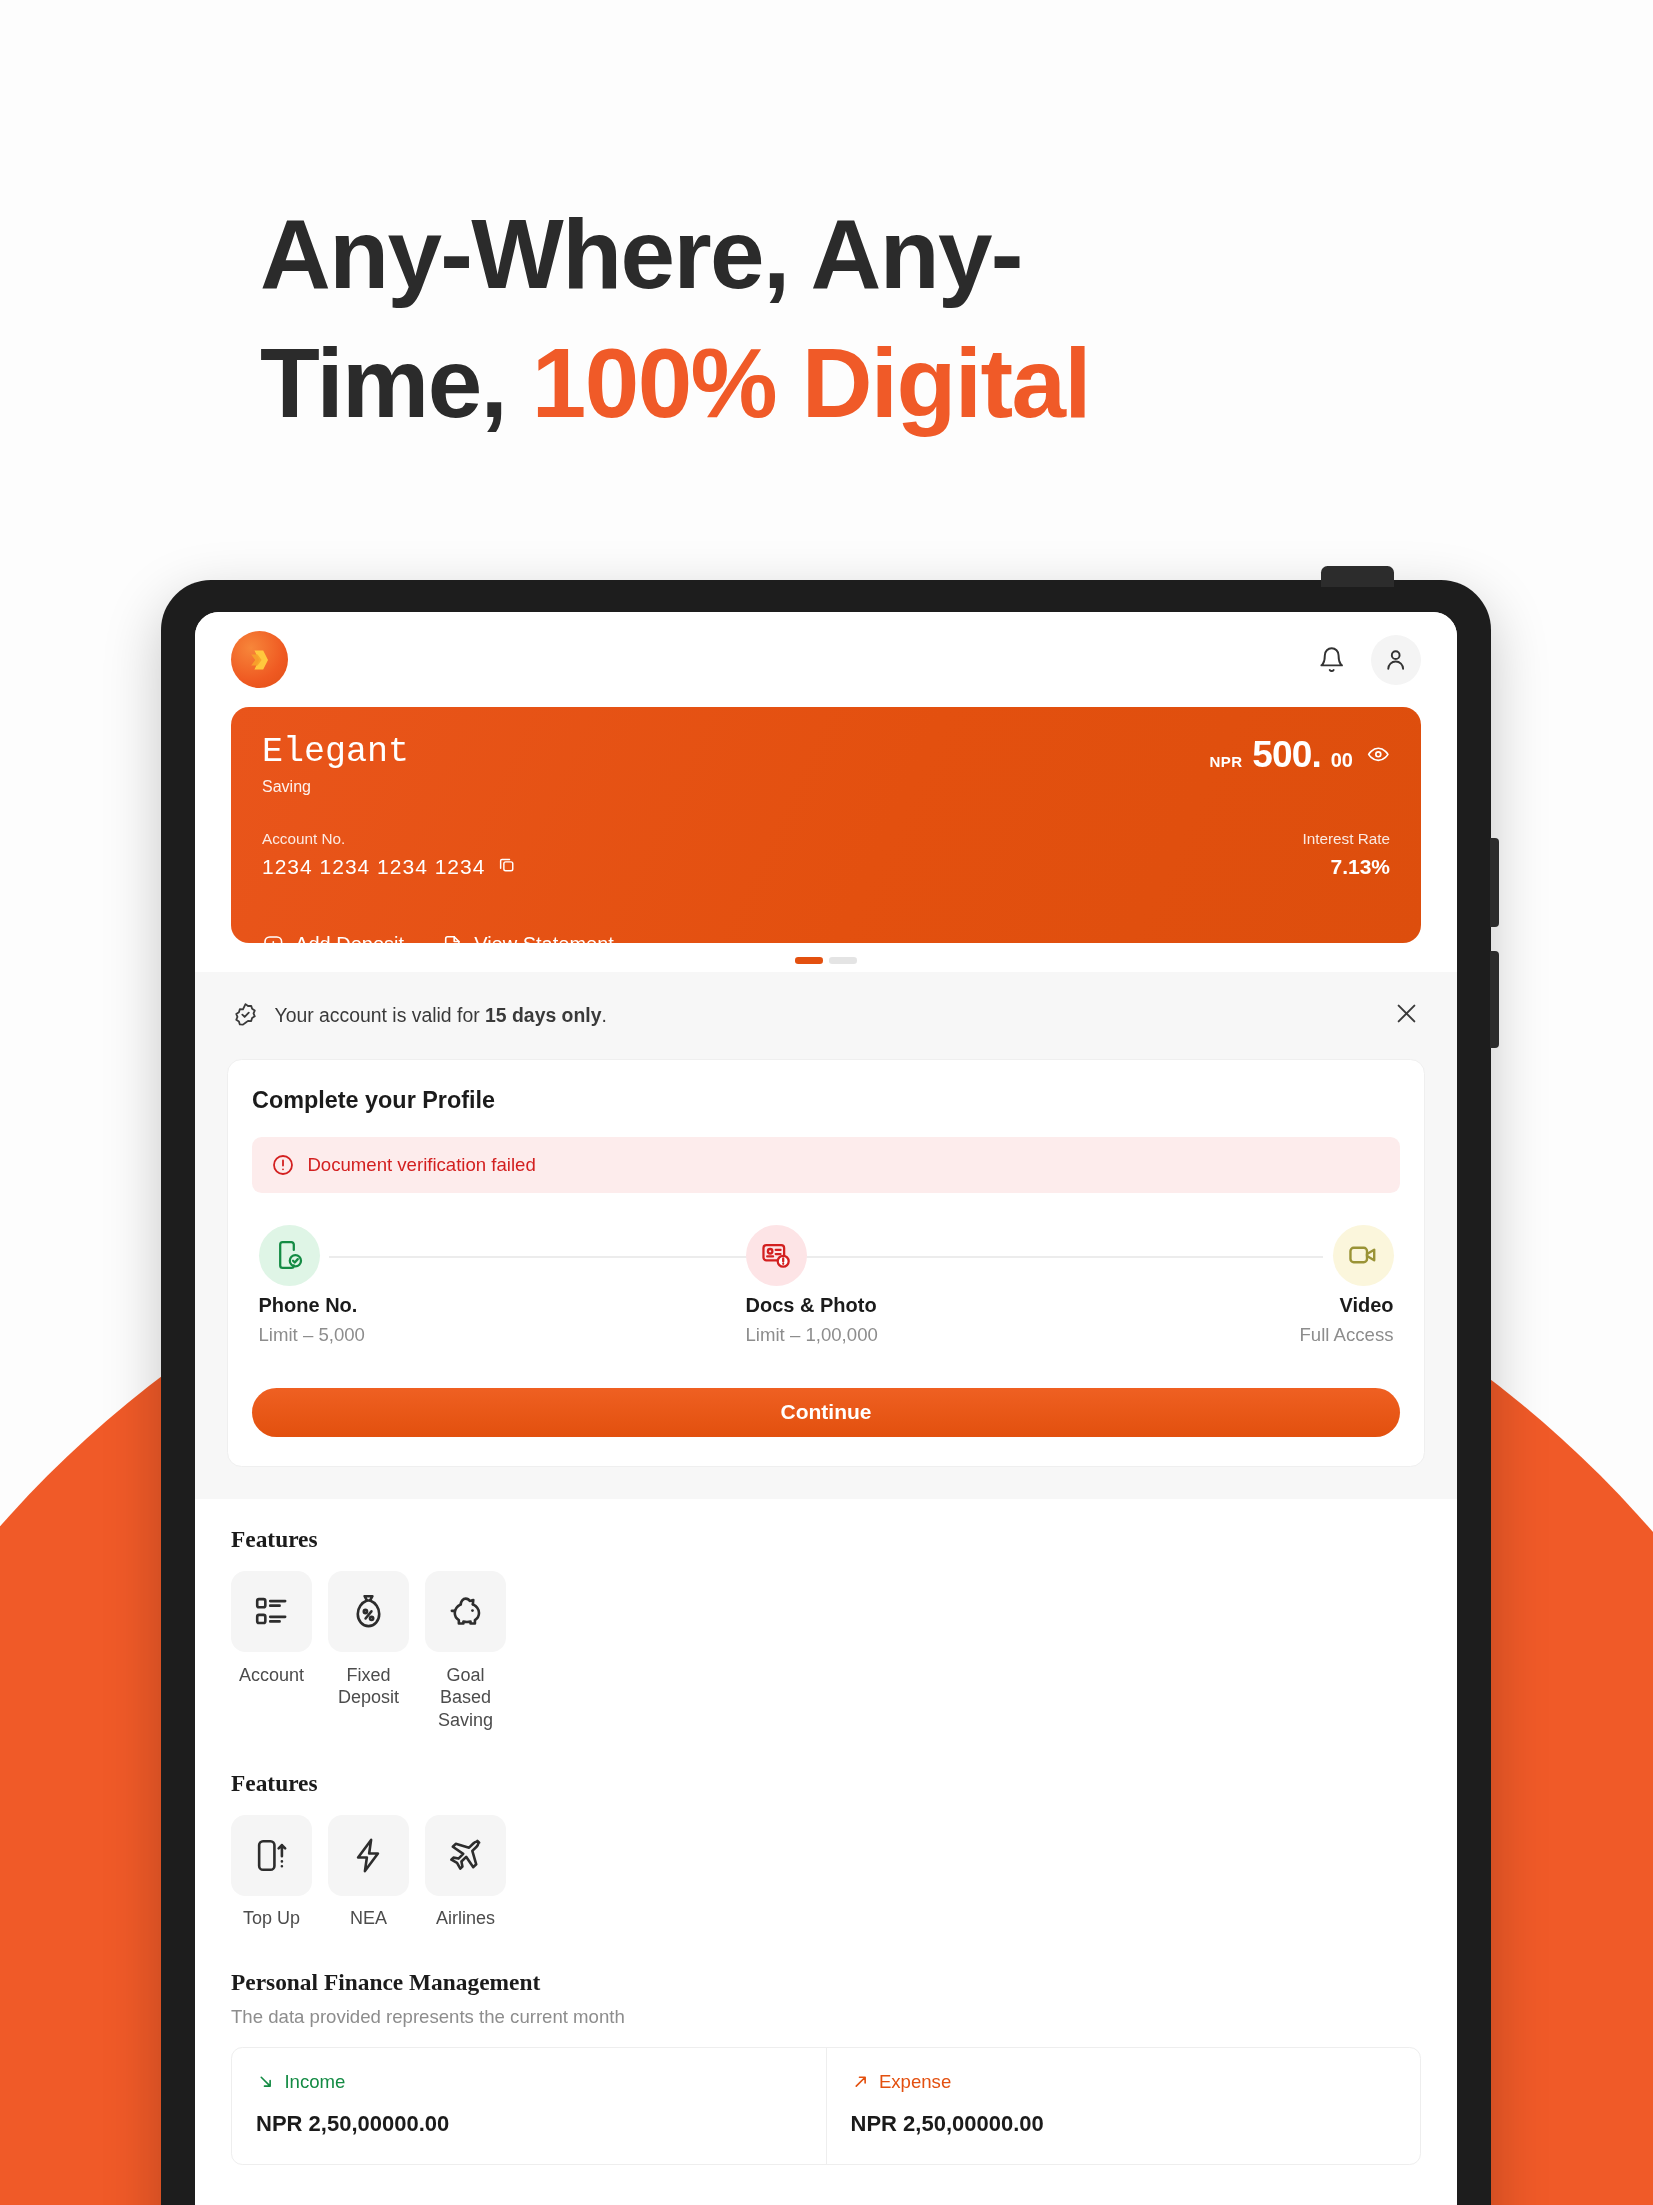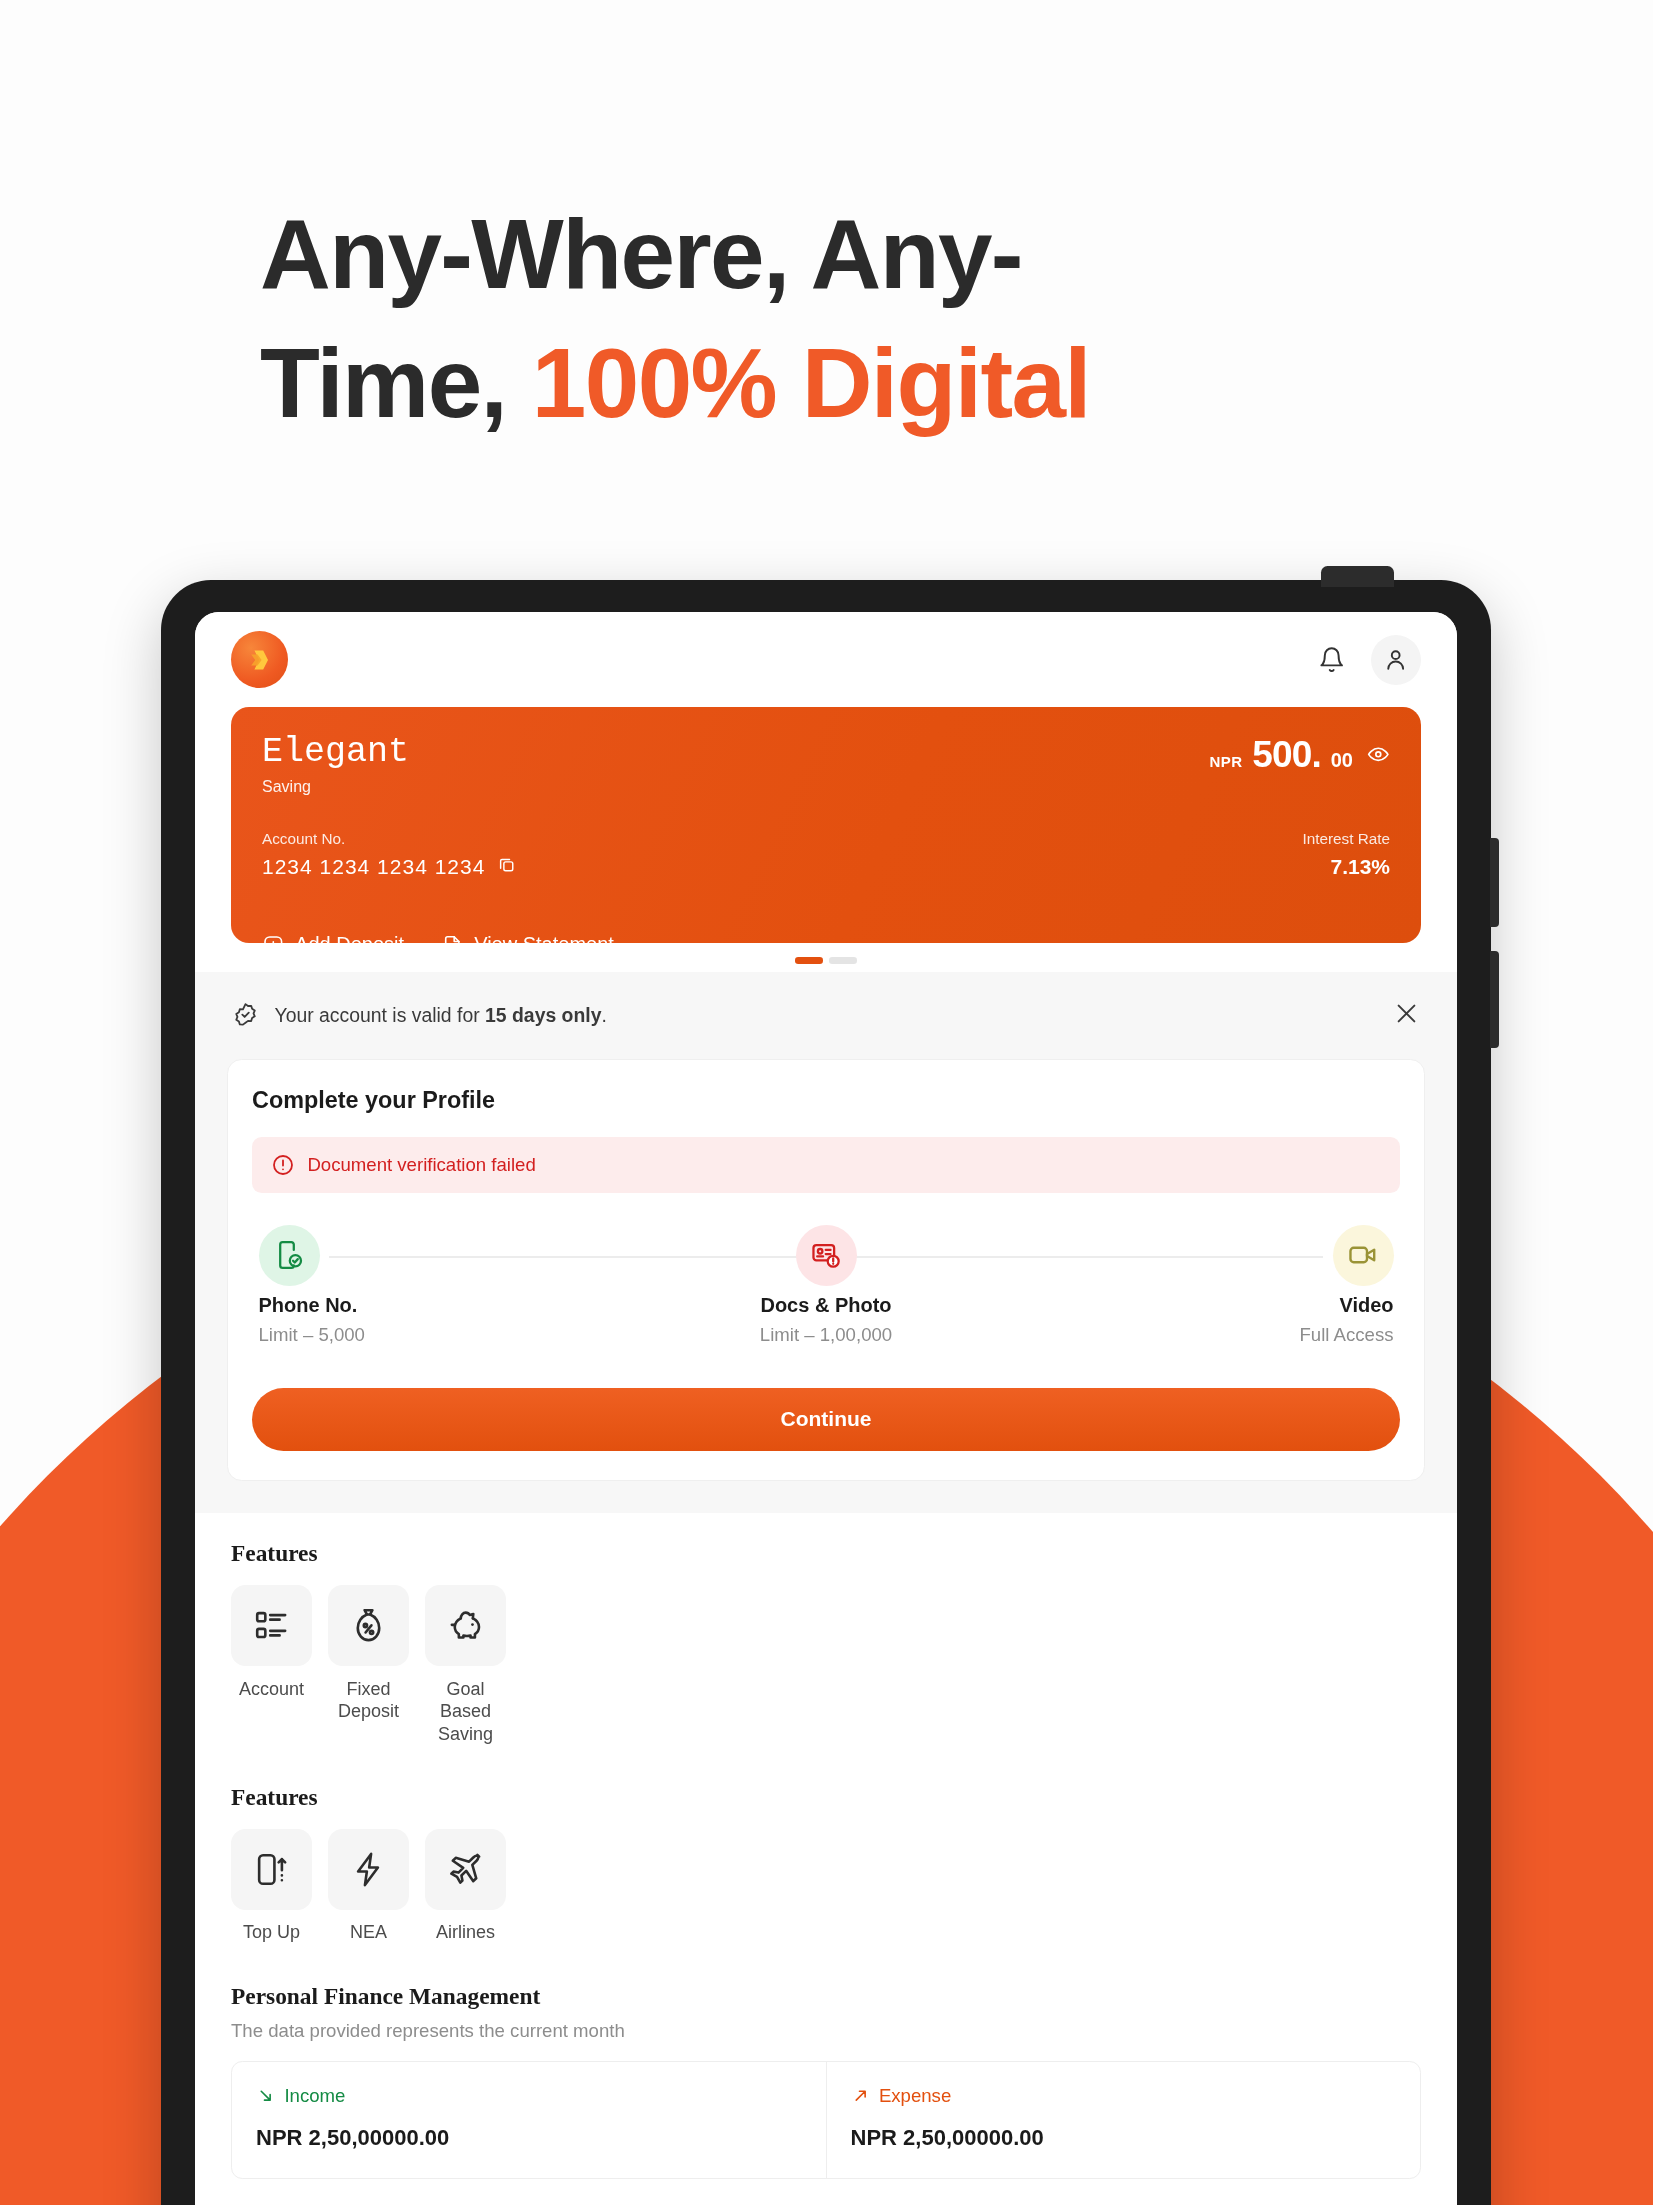--- a/index.html
+++ b/index.html
@@ -180,36 +180,36 @@
     display: flex; align-items: center; gap: 12px;
   }
   .alert-text { color: #d32020; font-size: 18.6px; font-weight: 500; }
 
   .steps { position: relative; margin-top: 32px; padding: 0 6.5px; }
   .step-line {
     position: absolute; left: 77px; right: 77px; top: 31px;
     height: 2.4px; background: #ececec;
   }
   .step-row { display: flex; justify-content: space-between; position: relative; }
-  .step { width: 161px; text-align: center; position: relative; z-index: 2;}
+  .step { width: 161px; position: relative; z-index: 2;}
   .step:first-child { text-align: left; }
   .step:last-child  { text-align: right; }
   .step-bubble {
     width: 61px; height: 61px; border-radius: 50%;
     display: inline-flex; align-items: center; justify-content: center;
   }
   .b-green { background: #dff5e6; }
   .b-red   { background: #fde4e6; }
   .b-yellow{ background: #fbf6dc; }
   .step-name { font-size: 20px; font-weight: 700; color: #1b1b1b; margin-top: 8px; }
   .step-sub  { font-size: 18.6px; color: #8d8d8d; margin-top: 7.3px; }
 
   .continue-btn {
     margin-top: 42px;
-    height: 63px;
+    height: 49px;
     border-radius: 32px;
     background: linear-gradient(180deg, #ef6022 0%, #e2500e 100%);
     color: #fff;
     display: flex; align-items: center; justify-content: center;
     font-size: 21px; font-weight: 600;
     border: none; width: 100%;
   }
 
   
   .section { padding: 0 36px; }

